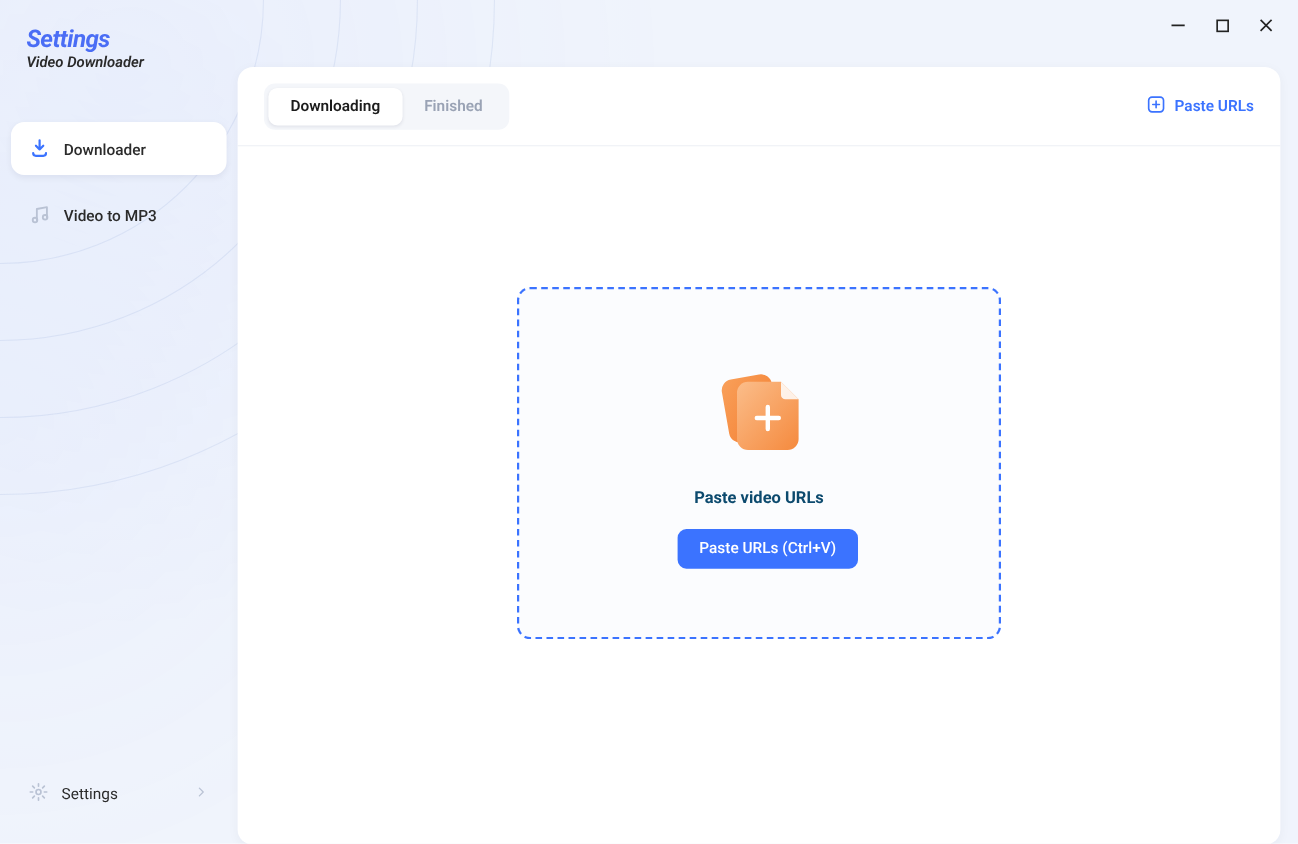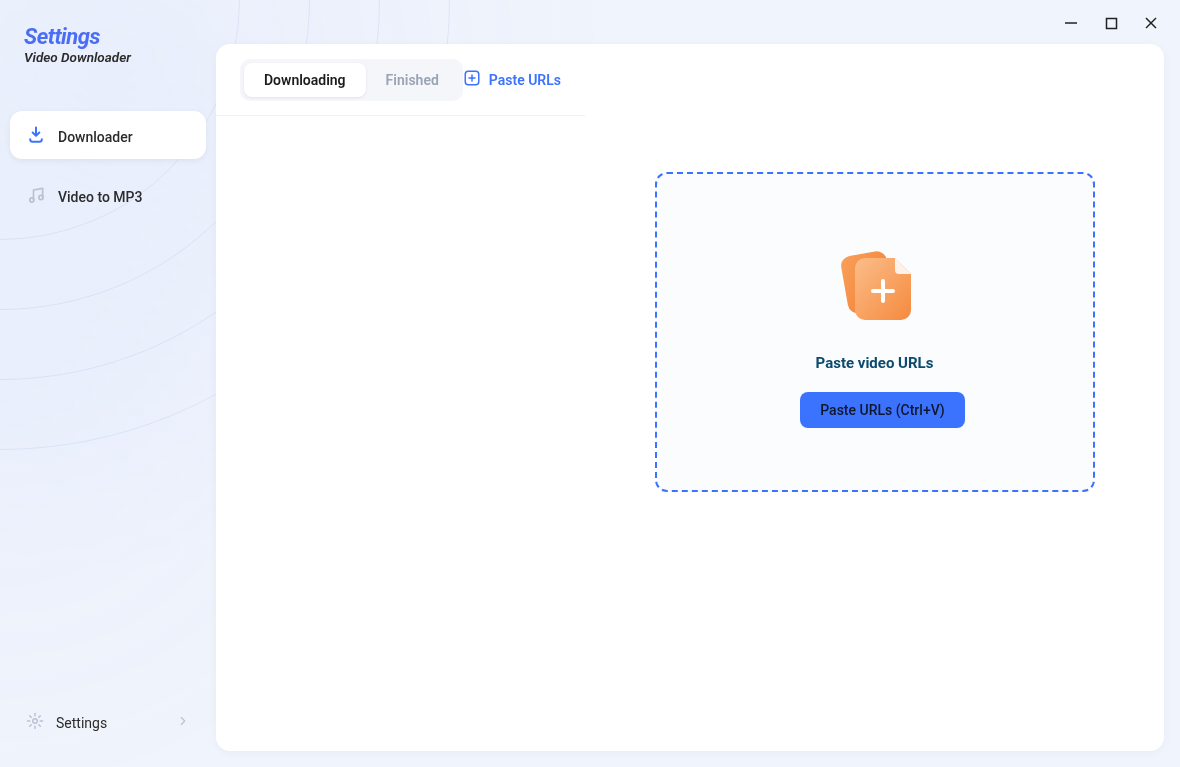--- a/index.html
+++ b/index.html
@@ -118,28 +118,28 @@
       font-size: 14px;
       color: #2b2b2b;
     }
     .settings-row .chev {
       margin-left: auto;
       color: #b9c2d4;
     }
     .main-panel {
       position: absolute;
       left: 216px;
-      top: 44px;
+      top: 61px;
       width: 948px;
       height: 707px;
       background: #fff;
       border-radius: 14px;
       box-shadow: 0 2px 10px rgba(0,0,50,0.04);
       display: flex;
-      flex-direction: row;
+      flex-direction: column;
       justify-content: space-between;
     }
     .topbar {
       height: 72px;
       border-bottom: 1px solid #eef0f5;
       display: flex;
       align-items: center;
       padding: 0 24px;
     }
     .tabs {
@@ -208,21 +208,21 @@
     }
     .drop-desc {
       font-size: 12.5px;
       color: #8b93a3;
       line-height: 1.5;
       margin-bottom: 22px;
       max-width: 340px;
     }
     .drop-btn {
       background: #3b73ff;
-      color: #0f172a;
+      color: #ffffff;
       border: none;
       border-radius: 8px;
       padding: 10px 20px;
       font-size: 14px;
       font-weight: 500;
       cursor: pointer;
       margin-left: 16px;
     }
   </style>
 </head>

